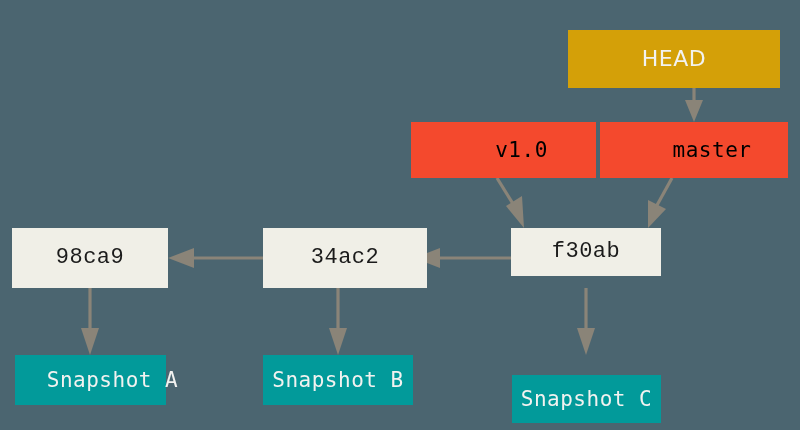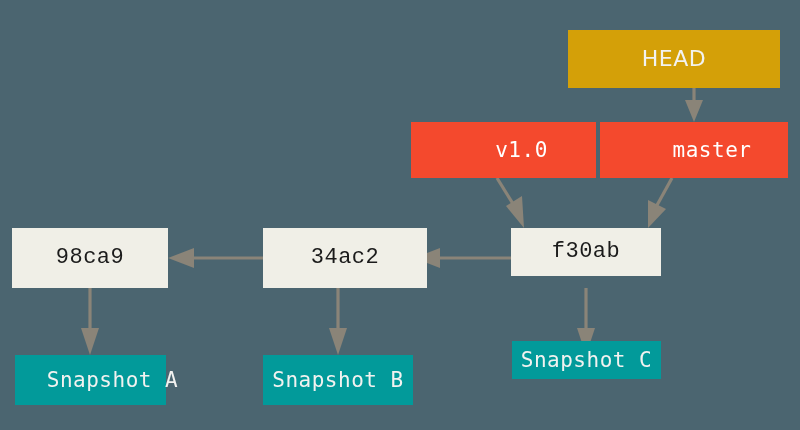--- a/index.html
+++ b/index.html
@@ -29,21 +29,21 @@
     letter-spacing: 0.5px;
   }
   .node-head {
     background: #d4a008;
     color: #f2f2f0;
     font-family: "DejaVu Sans", sans-serif;
     font-size: 22px;
   }
   .node-ref {
     background: #f4492d;
-    color: #ffffff;
+    color: #000000;
     font-family: "DejaVu Sans Mono", monospace;
     font-size: 21px;
     padding-left: 36px;
   }
   .node-commit {
     background: #f0efe7;
     color: #1b1b1b;
     font-family: Liberation Mono, monospace;
     font-size: 22px;
   }
@@ -127,15 +127,15 @@
   <div class="node node-commit" style="left:12px; top:228px; width:156px; height:60px;">98ca9</div>
 
   <div class="node node-commit" style="left:263px; top:228px; width:164px; height:60px;">34ac2</div>
 
   <div class="node node-commit" style="left:511px; top:228px; width:150px; height:48px;">f30ab</div>
 
   <div class="node node-snapshot" style="left:15px; top:355px; width:151px; height:50px;padding-left:44px;">Snapshot A</div>
 
   <div class="node node-snapshot" style="left:263px; top:355px; width:150px; height:50px;">Snapshot B</div>
 
-  <div class="node node-snapshot" style="left:512px; top:341px; width:149px; height:38px;">Snapshot C</div>
+  <div class="node node-snapshot" style="left:512px; top:375px; width:149px; height:48px;">Snapshot C</div>
 
 </div>
 
 </body></html>

